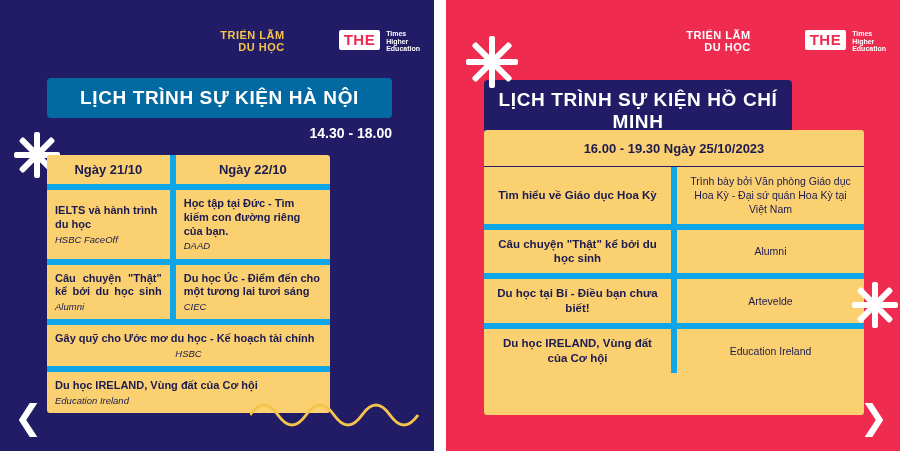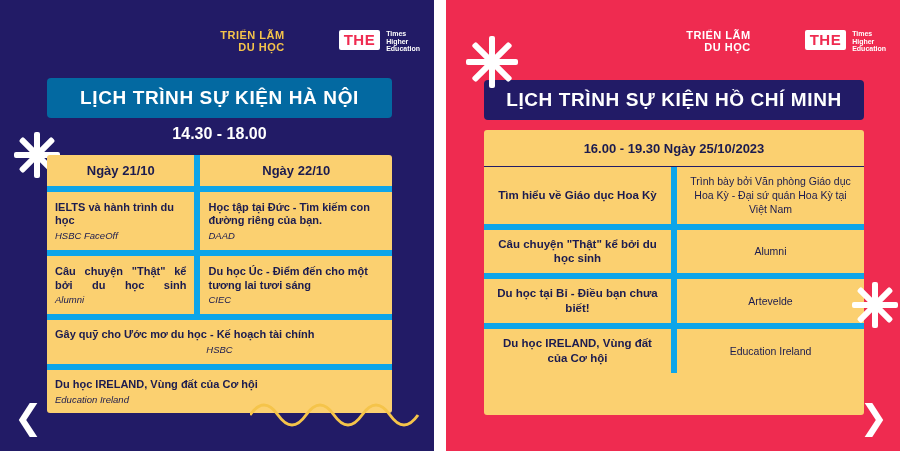--- a/index.html
+++ b/index.html
@@ -39,30 +39,30 @@
   .logo-right .logo-the-sub { color: #ffffff; }
   .logo-right .logo-the-box { background:#ffffff; color:#ef2b50; }
 
   
   .title-banner {
     position: absolute; text-align: center; color: #ffffff;
     font-weight: bold; letter-spacing: .6px;
     padding: 9px 14px; border-radius: 4px;
   }
   .title-left  { background: #0369a1; font-size: 19px; left: 47px; top: 78px; width: 345px; }
-  .title-right { background: #221b66; font-size: 19px; left: 38px; top: 80px; width: 380px; }
+  .title-right { background: #221b66; font-size: 19px; left: 38px; top: 80px; width: 308px; }
 
   
   .card { position: absolute; background: #fbd070; border-radius: 3px; }
-  .card-left  { left: 47px; top: 155px; width: 345px; height: 258px; }
+  .card-left  { left: 47px; top: 155px; width: 283px; height: 258px; }
   .card-right { left: 38px; top: 130px; width: 380px; height: 285px; }
 
   .time-left {
     position: absolute; left: 47px; top: 125px; width: 345px;
-    text-align: center; color: #ffffff; font-weight: bold; font-size: 16px;
+    text-align: right; color: #ffffff; font-weight: bold; font-size: 14px;
   }
   .time-right {
     text-align: center; font-weight: bold; font-size: 13px; color: #1b1b4f;
     padding: 11px 0 10px; border-bottom: 1px solid #221b66;
   }
 
   table.sched { width: 100%; border-collapse: collapse; }
   table.sched td {
     border: 6px solid #0ea5e9; color: #1b1b4f;
     vertical-align: middle; padding: 7px 8px;

